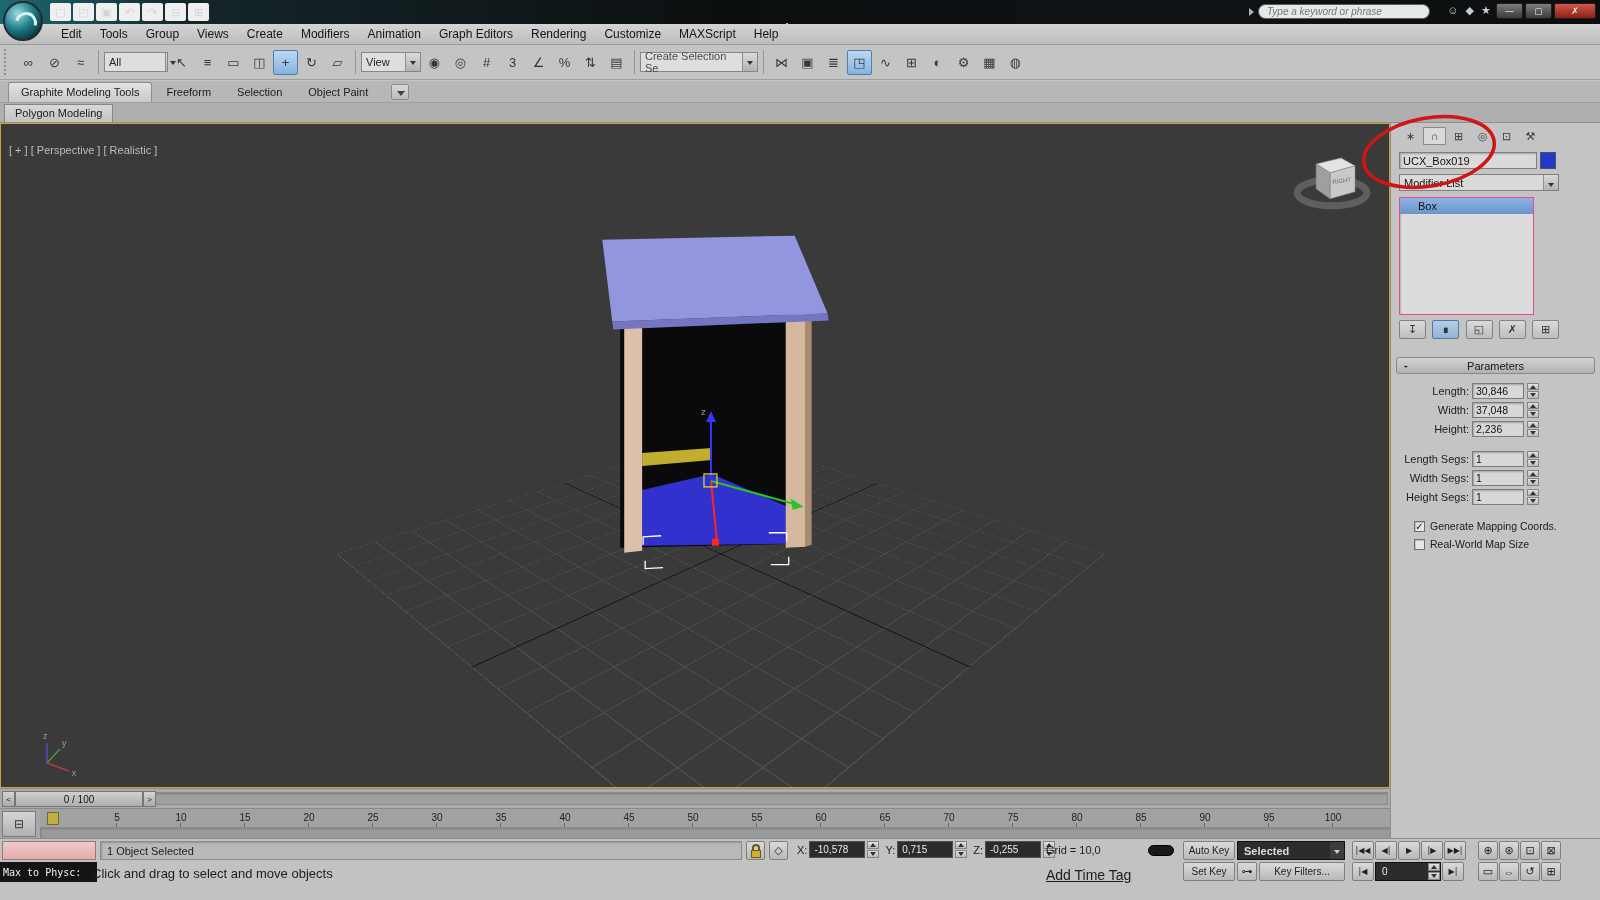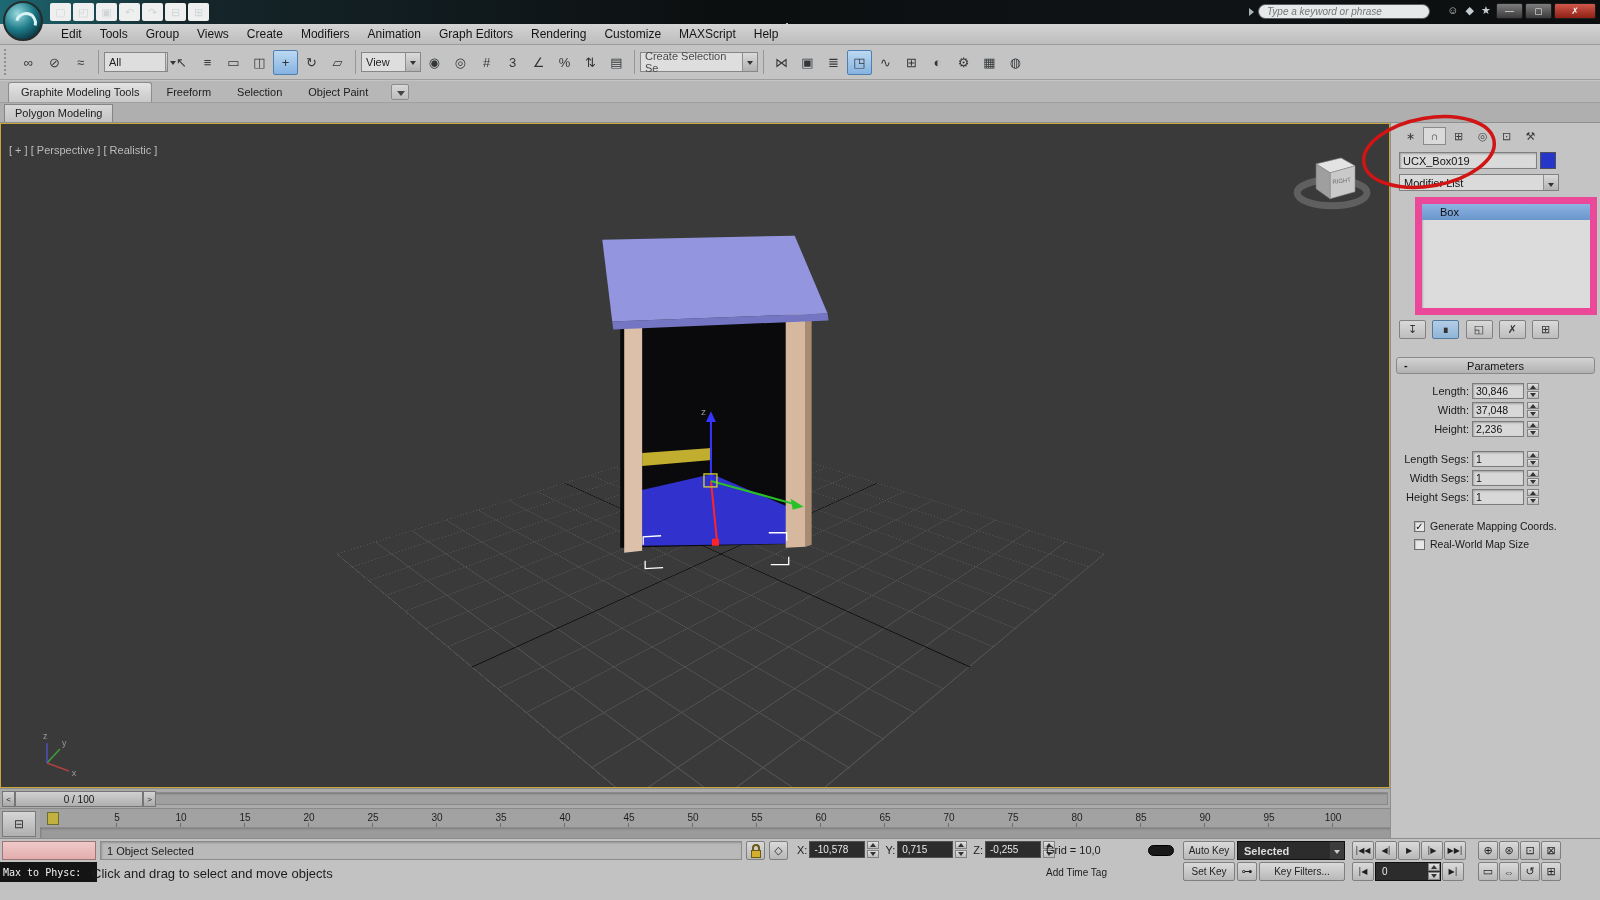--- a/index.html
+++ b/index.html
@@ -88,21 +88,21 @@
   .cp-tab { width:23px; height:18px; display:flex; align-items:center; justify-content:center; font-size:11px;
     color:#3c3c3c; border:1px solid transparent; }
   .cp-tab.active { background:#dadada; border:1px solid #8a8a8a; }
   .cp-name-row { display:flex; gap:3px; padding:5px 0 0 8px; align-items:center; }
   .cp-name { width:138px; height:17px; background:#dadada; border:1px solid #7f7f7f;
     box-shadow:inset 1px 1px 2px rgba(0,0,0,.25); font-size:11px; padding:0 3px; color:#111;
     font-family:"Liberation Sans",sans-serif; }
   .cp-swatch { width:16px; height:17px; background:#2636c8; border:1px solid #50505a; }
   .cp-modlist { margin:5px 0 0 8px; width:160px; height:17px; background:#dadada; border:1px solid #7f7f7f;
     display:flex; align-items:center; padding-left:4px; font-size:11px; }
-  .cp-stack { margin:6px 0 0 24px; width:182px; height:118px; background:#dcdcdc; border:7px solid #ec4899;
+  .cp-stack { margin:6px 0 0 8px; width:135px; height:118px; background:#dcdcdc; border:1px solid #ec4899;
     box-shadow:inset 1px 1px 2px rgba(0,0,0,.2); overflow:hidden; }
   .stack-item { height:16px; display:flex; align-items:center; padding-left:18px; font-size:11px; color:#101010; }
   .stack-item.selected { background:linear-gradient(#8db4e2,#6a96cc); }
   .cp-stack-buttons { display:flex; justify-content:space-between; width:160px; margin:5px 0 0 8px; }
   .sbtn { width:27px; height:19px; background:linear-gradient(#dadada,#bdbdbd); border:1px solid #828282;
     border-radius:2px; font-size:11px; display:flex; align-items:center; justify-content:center; color:#333; }
   .sbtn.active { background:linear-gradient(#b4cde6,#8fb4d8); border-color:#55799c; }
   .rollout { margin:18px 5px 0 5px; }
   .rollout-header { height:17px; background:linear-gradient(#d2d2d2,#b2b2b2); border:1px solid #898989;
     border-radius:3px; display:flex; align-items:center; justify-content:center; font-size:11px; color:#141414;
@@ -163,21 +163,21 @@
     border-bottom:none; border-radius:4px 4px 0 0; }
   .lock-body { position:absolute; left:4px; top:8px; width:10px; height:8px; background:#d3af2c; border:1px solid #6b5a14; }
   .sb-abs { left:769px; top:2px; width:19px; height:19px; font-size:11px; }
   .sb-xyz { left:793px; top:2px; display:flex; align-items:center; gap:2px; }
   .xyz-label { font-size:11px; color:#1d1d1d; margin-left:4px; }
   .xyz-field { width:56px; height:17px; background:#2c2c2c; color:#e9e9e9; border:1px solid #505050;
     font-size:10px; display:flex; align-items:center; padding-left:4px; }
   .sb-xyz .spinner { height:17px; }
   .sb-grid { left:1046px; top:5px; font-size:11px; color:#1d1d1d; }
   .sb-pill { left:1148px; top:6px; width:26px; height:11px; background:#191919; border:1px solid #000; border-radius:6px; }
-  .sb-timetag { left:1046px; top:28px; font-size:10px; color:#1d1d1d; }
+  .sb-timetag { left:1046px; top:28px; font-size:14px; color:#1d1d1d;text-decoration:underline; }
   .sb-autokey { left:1183px; top:2px; width:52px; height:19px; }
   .sb-setkey { left:1183px; top:23px; width:52px; height:19px; }
   .sb-selected { left:1237px; top:2px; width:108px; height:19px; background:#2c2c2c; color:#dedede;
     border:1px solid #101010; display:flex; align-items:center; padding-left:6px; font-size:11px;font-weight:bold; }
   .sb-selected .darkarrow { margin-left:auto; width:14px; height:100%; background:#3c3c3c; position:relative; }
   .sb-selected .darkarrow::after { content:""; position:absolute; left:4px; top:8px; border-left:3px solid transparent;
     border-right:3px solid transparent; border-top:4px solid #ccc; }
   .sb-keyicon { left:1237px; top:23px; width:20px; height:19px; font-size:11px; }
   .sb-keyfilters { left:1259px; top:23px; width:86px; height:19px; }
   .playback-top { left:1352px; top:2px; display:flex; gap:1px; }

